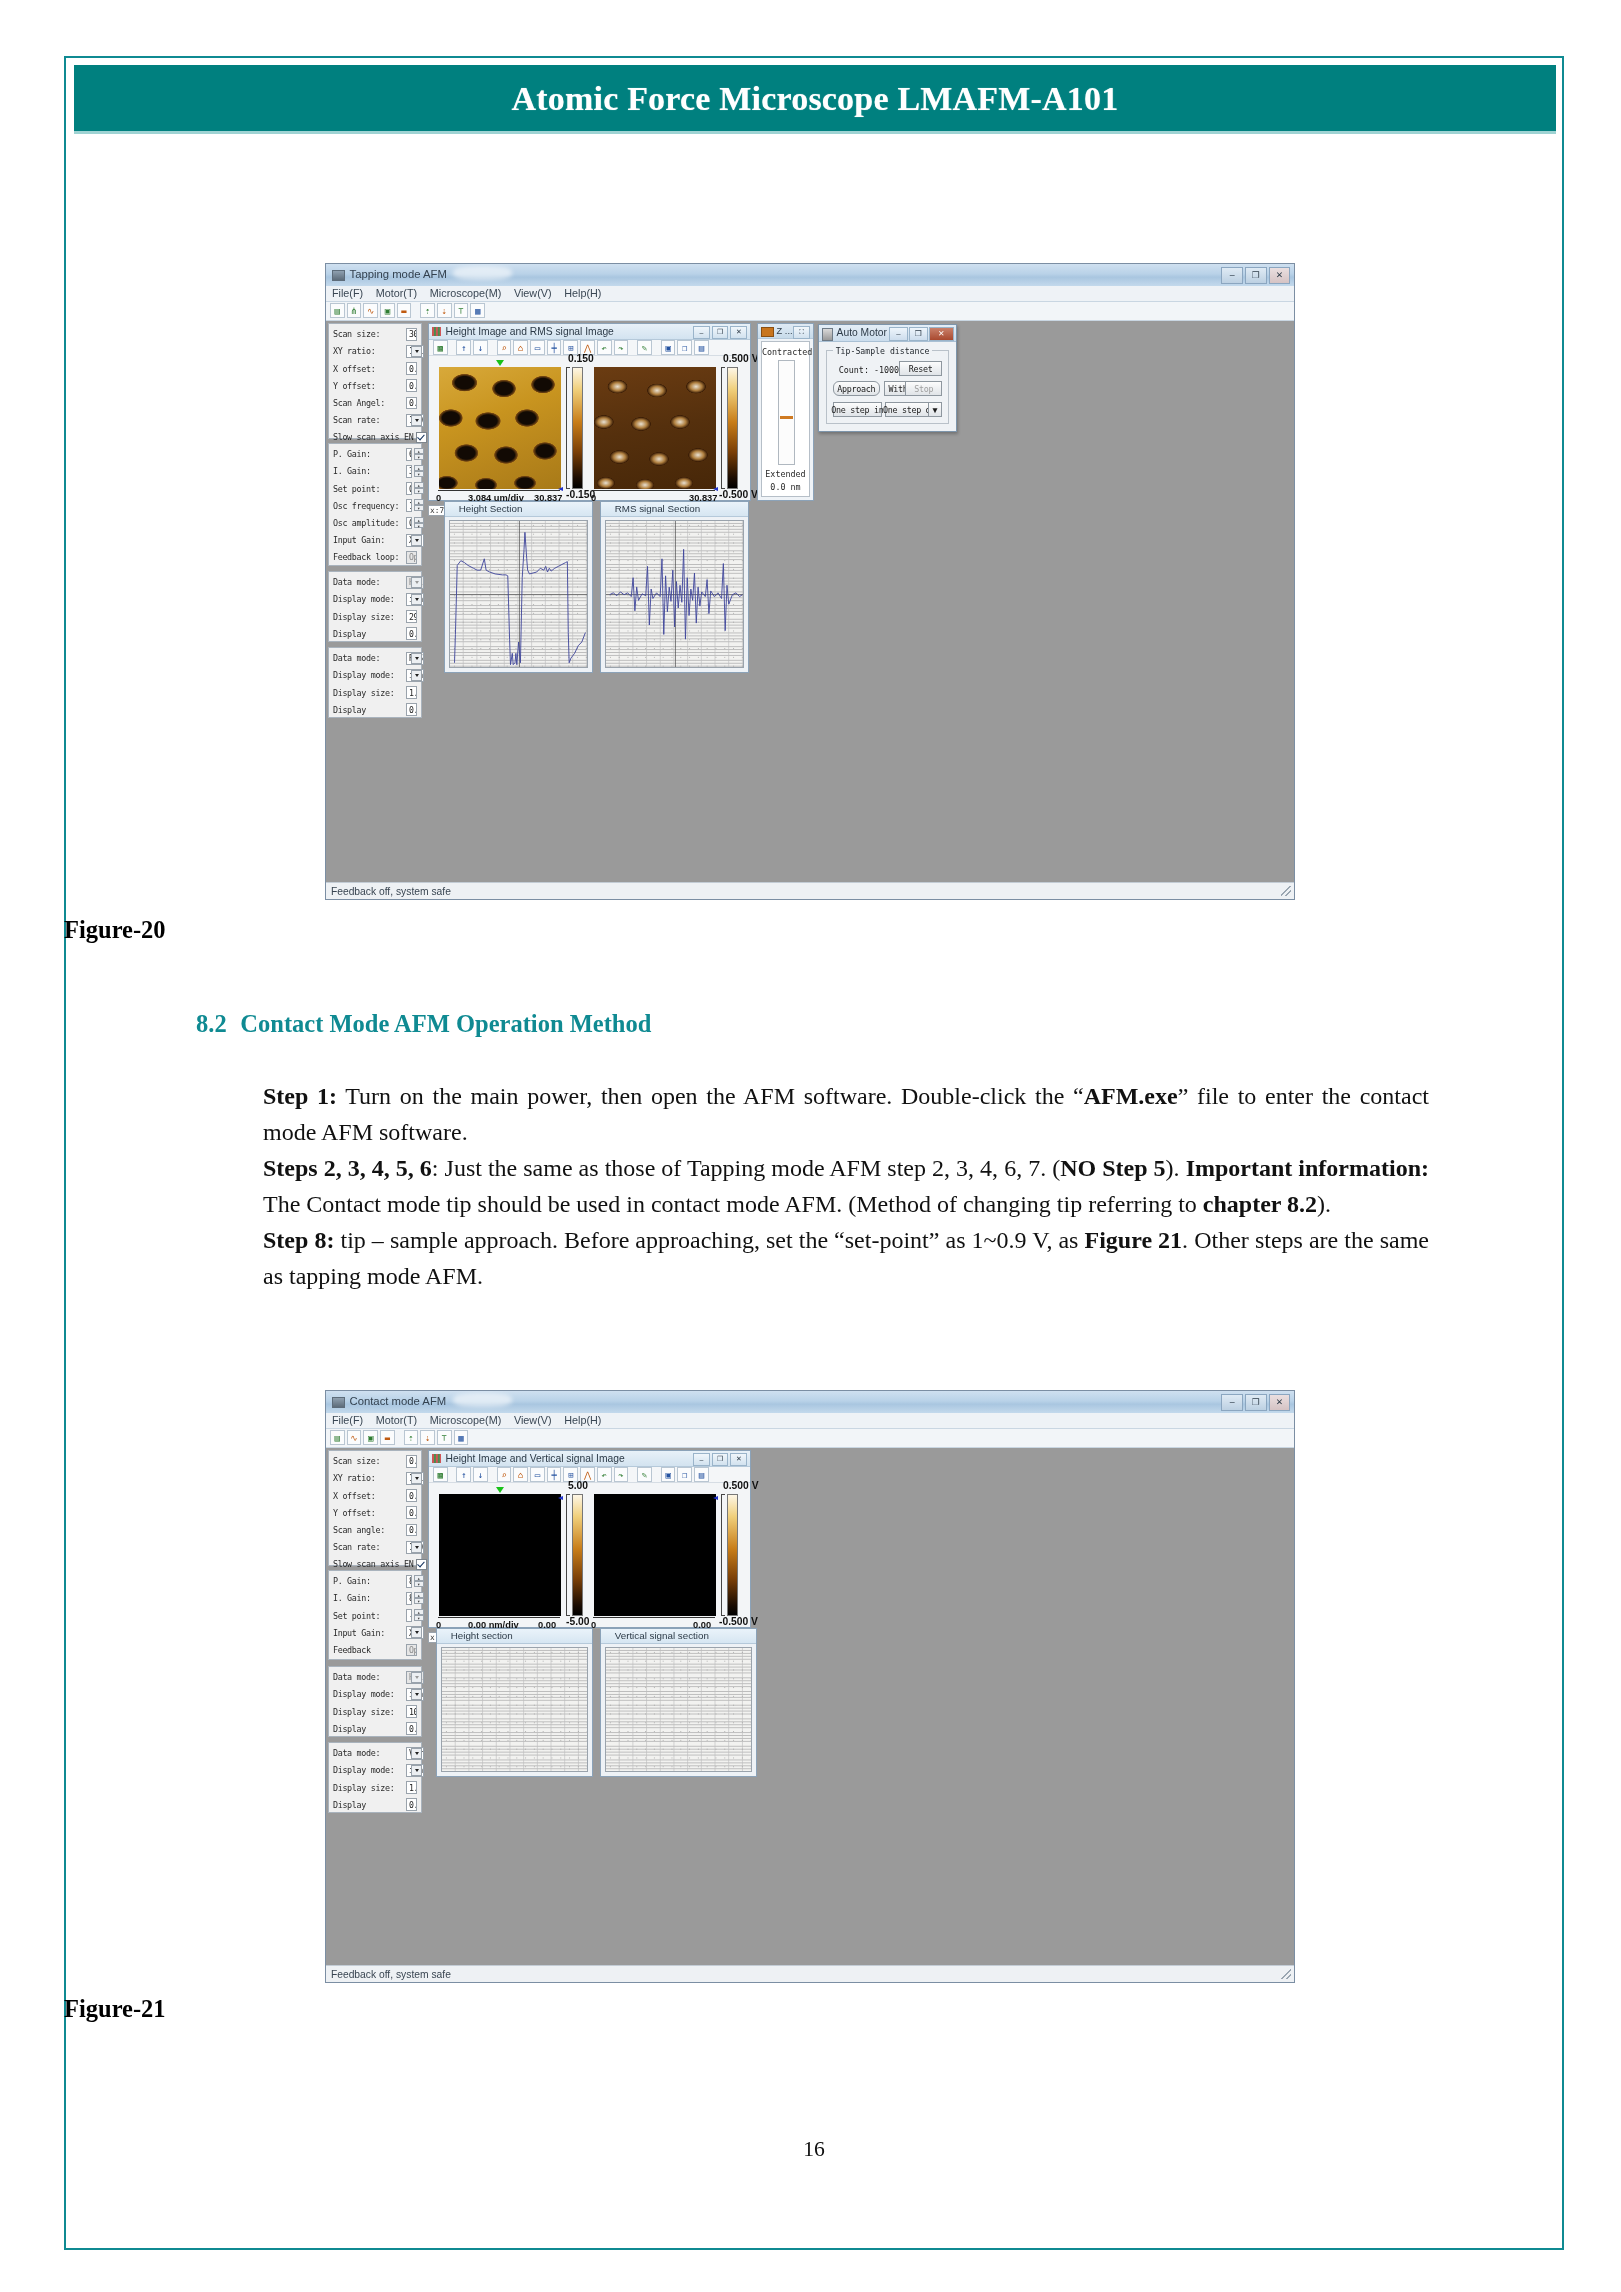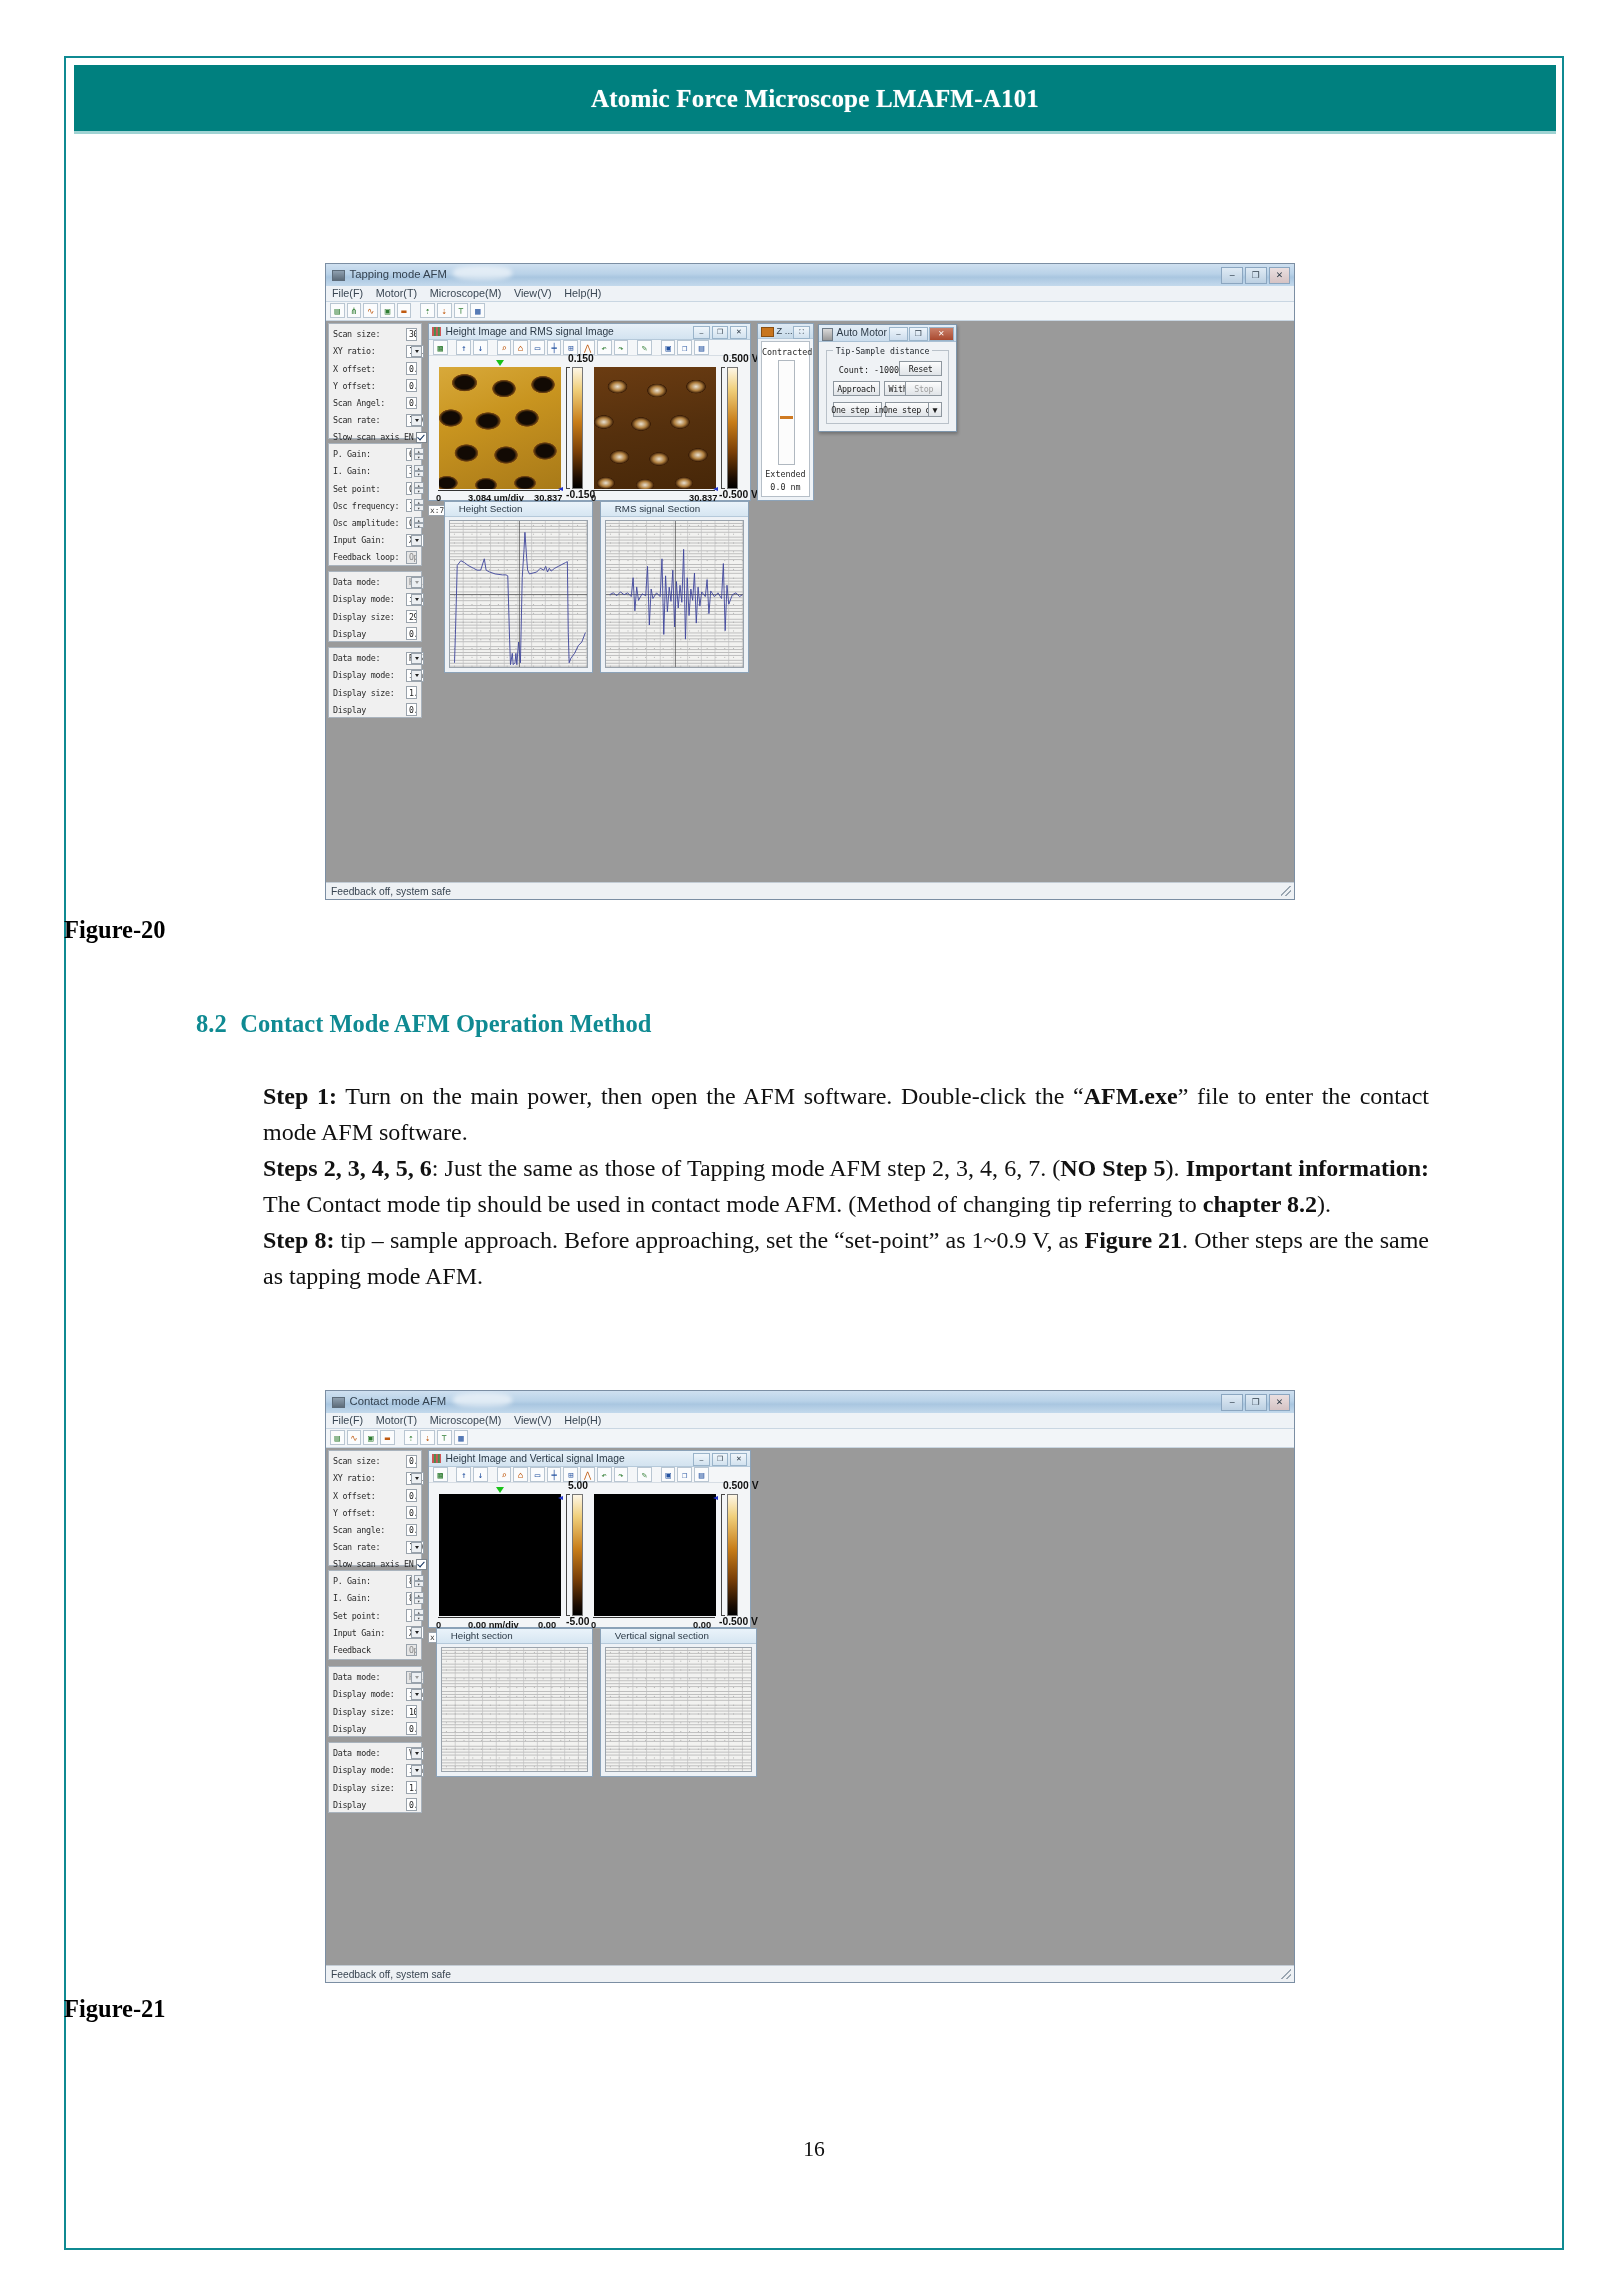--- a/index.html
+++ b/index.html
@@ -18,21 +18,21 @@
     position:absolute;left:64px;top:56px;width:1500px;height:2194px;
     border:2px solid #0f8a92;box-sizing:border-box;
   }
   
   .header{
     position:absolute;left:74px;top:65px;width:1482px;height:67px;
     background:#00807f;
     display:flex;align-items:center;justify-content:center;
   }
   .header-title{
-    color:#ffffff;font-weight:bold;font-size:25px;letter-spacing:0.2px;
+    color:#ffffff;font-weight:bold;font-size:34px;letter-spacing:0.2px;
     font-family:"Liberation Serif", serif;
     text-shadow:0 0 1px rgba(255,255,255,.6);
   }
   .header-underline{
     position:absolute;left:74px;top:131px;width:1482px;height:2.9px;background:#9fd3d3;
   }
 
   
   .sec-head{
     position:absolute;left:196px;top:1010px;
@@ -629,21 +629,21 @@
             <div class="dlg-b">–</div>
             <div class="dlg-b">❐</div>
             <div class="dlg-b x">✕</div>
           </div>
         </div>
         <div class="group" style="left:6.9px;top:25.5px;right:6.9px;bottom:6.9px;">
           <div class="group-lbl">Tip-Sample distance</div>
           <div class="dtxt" style="left:11.8px;top:13.7px;">Count:</div>
           <div class="dtxt" style="left:47px;top:13.7px;">-1000</div>
           <div class="dbtn" style="right:5.9px;top:9.8px;width:43px;height:14.7px;">Reset</div>
-          <div class="dbtn" style="left:5.9px;top:30px;width:47px;height:14.7px;">Approach</div>
+          <div class="dbtn" style="left:5.9px;top:30px;width:47px;height:14.7px;border-radius:6px;">Approach</div>
           <div class="dbtn" style="left:57px;top:30px;width:47px;height:14.7px;">Withdraw</div>
           <div class="dbtn dis" style="right:5.9px;top:30px;width:37px;height:14.7px;">Stop</div>
           <div class="dbtn" style="left:5.9px;top:51px;width:49px;height:14.7px;">One step in</div>
           <div class="dbtn" style="left:58px;top:51px;width:53px;height:14.7px;">One step out</div>
           <div class="dbtn" style="right:5.9px;top:51px;width:14.7px;height:14.7px;">▼</div>
         </div>
       </div>
 
     </div>
 

